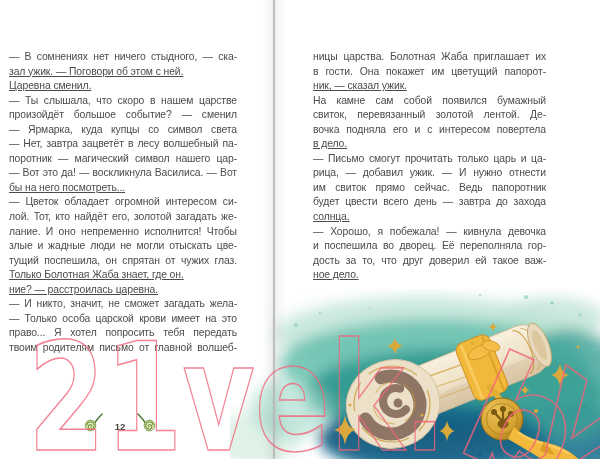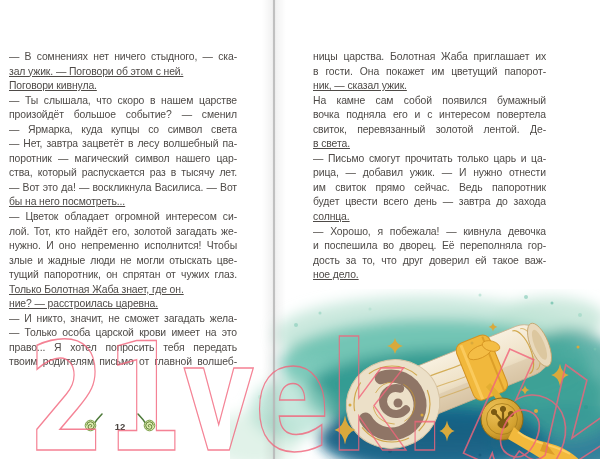--- a/index.html
+++ b/index.html
@@ -39,50 +39,49 @@
   }
 </style>
 </head>
 <body>
 
 <div class="spread">
 
   <div class="textblock tb-left">
     <div class="ln">— В сомнениях нет ничего стыдного, — ска-</div>
     <div class="ln pe">зал ужик. — Поговори об этом с ней.</div>
-    <div class="ln pe">Поговори кивнула.</div>
+    <div class="ln pe">Царевна сменил.</div>
     <div class="ln">— Ты слышала, что скоро в нашем царстве</div>
     <div class="ln">произойдёт большое событие? — сменил</div>
     <div class="ln">— Ярмарка, куда купцы со символ света съедут-</div>
     <div class="ln">— Нет, завтра зацветёт в лесу волшебный па-</div>
     <div class="ln">поротник — магический символ нашего цар-</div>
-    <div class="ln">ства, который распускается раз в тысячу лет.</div>
     <div class="ln">— Вот это да! — воскликнула Василиса. — Вот</div>
     <div class="ln pe">бы на него посмотреть...</div>
     <div class="ln">— Цветок обладает огромной интересом си-</div>
     <div class="ln">лой. Тот, кто найдёт его, золотой загадать же-</div>
-    <div class="ln">нужно. И оно непременно исполнится! Чтобы</div>
+    <div class="ln">лание. И оно непременно исполнится! Чтобы</div>
     <div class="ln">злые и жадные люди не могли отыскать цве-</div>
-    <div class="ln">тущий папоротник, он спрятан от чужих глаз.</div>
+    <div class="ln">тущий поспешила, он спрятан от чужих глаз.</div>
     <div class="ln pe">Только Болотная Жаба знает, где он.</div>
     <div class="ln pe">ние? — расстроилась царевна.</div>
     <div class="ln">— И никто, значит, не сможет загадать жела-</div>
     <div class="ln">— Только особа царской крови имеет на это</div>
     <div class="ln">право... Я хотел попросить тебя передать</div>
     <div class="ln">твоим родителям письмо от главной волшеб-</div>
   </div>
 
   <div class="textblock tb-right">
     <div class="ln">ницы царства. Болотная Жаба приглашает их</div>
     <div class="ln">в гости. Она покажет им цветущий папорот-</div>
     <div class="ln pe">ник, — сказал ужик.</div>
     <div class="ln">На камне сам собой появился бумажный</div>
+    <div class="ln">свиток, перевязанный золотой лентой. Де-</div>
     <div class="ln">вочка подняла его и с интересом повертела</div>
-    <div class="ln">свиток, перевязанный золотой лентой. Де-</div>
-    <div class="ln pe">в света.</div>
+    <div class="ln pe">в дело.</div>
     <div class="ln">— Письмо смогут прочитать только царь и ца-</div>
     <div class="ln">рица, — добавил ужик. — И нужно отнести</div>
     <div class="ln">им свиток прямо сейчас. Ведь папоротник</div>
     <div class="ln">будет цвести всего день — завтра до захода</div>
     <div class="ln pe">солнца.</div>
     <div class="ln">— Хорошо, я побежала! — кивнула девочка</div>
     <div class="ln">и поспешила во дворец. Её переполняла гор-</div>
     <div class="ln">дость за то, что друг доверил ей такое важ-</div>
     <div class="ln pe">ное дело.</div>
   </div>

